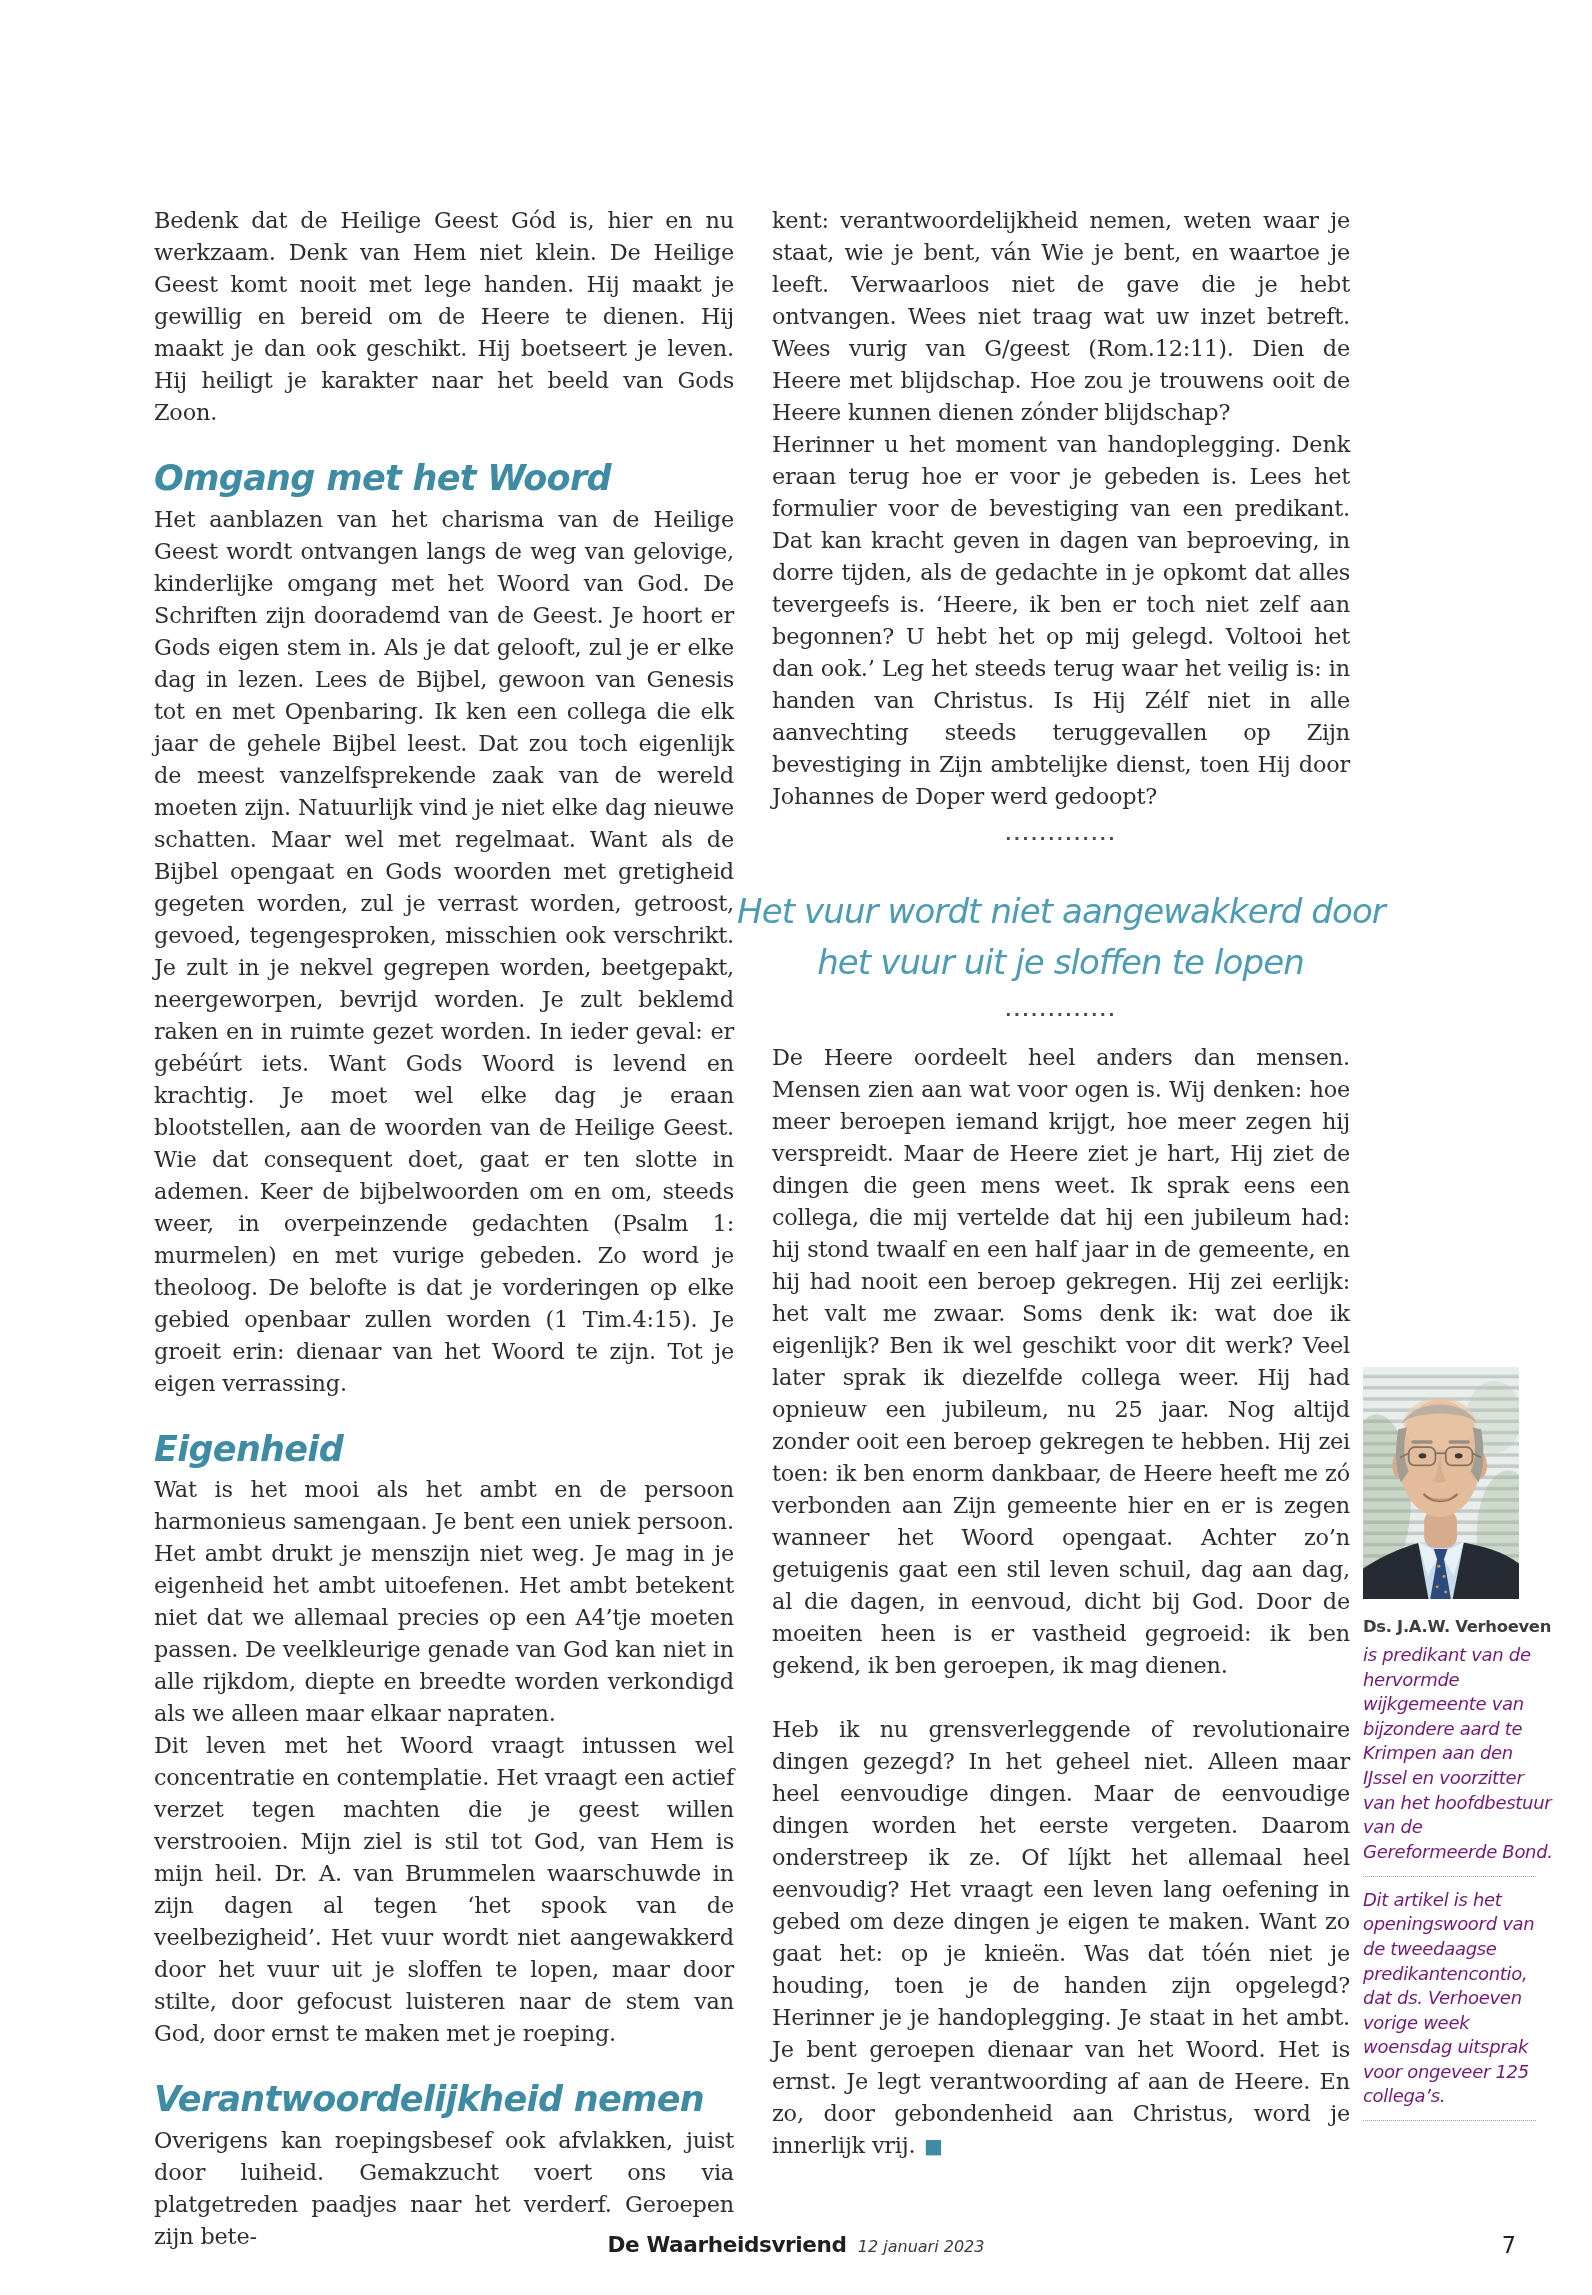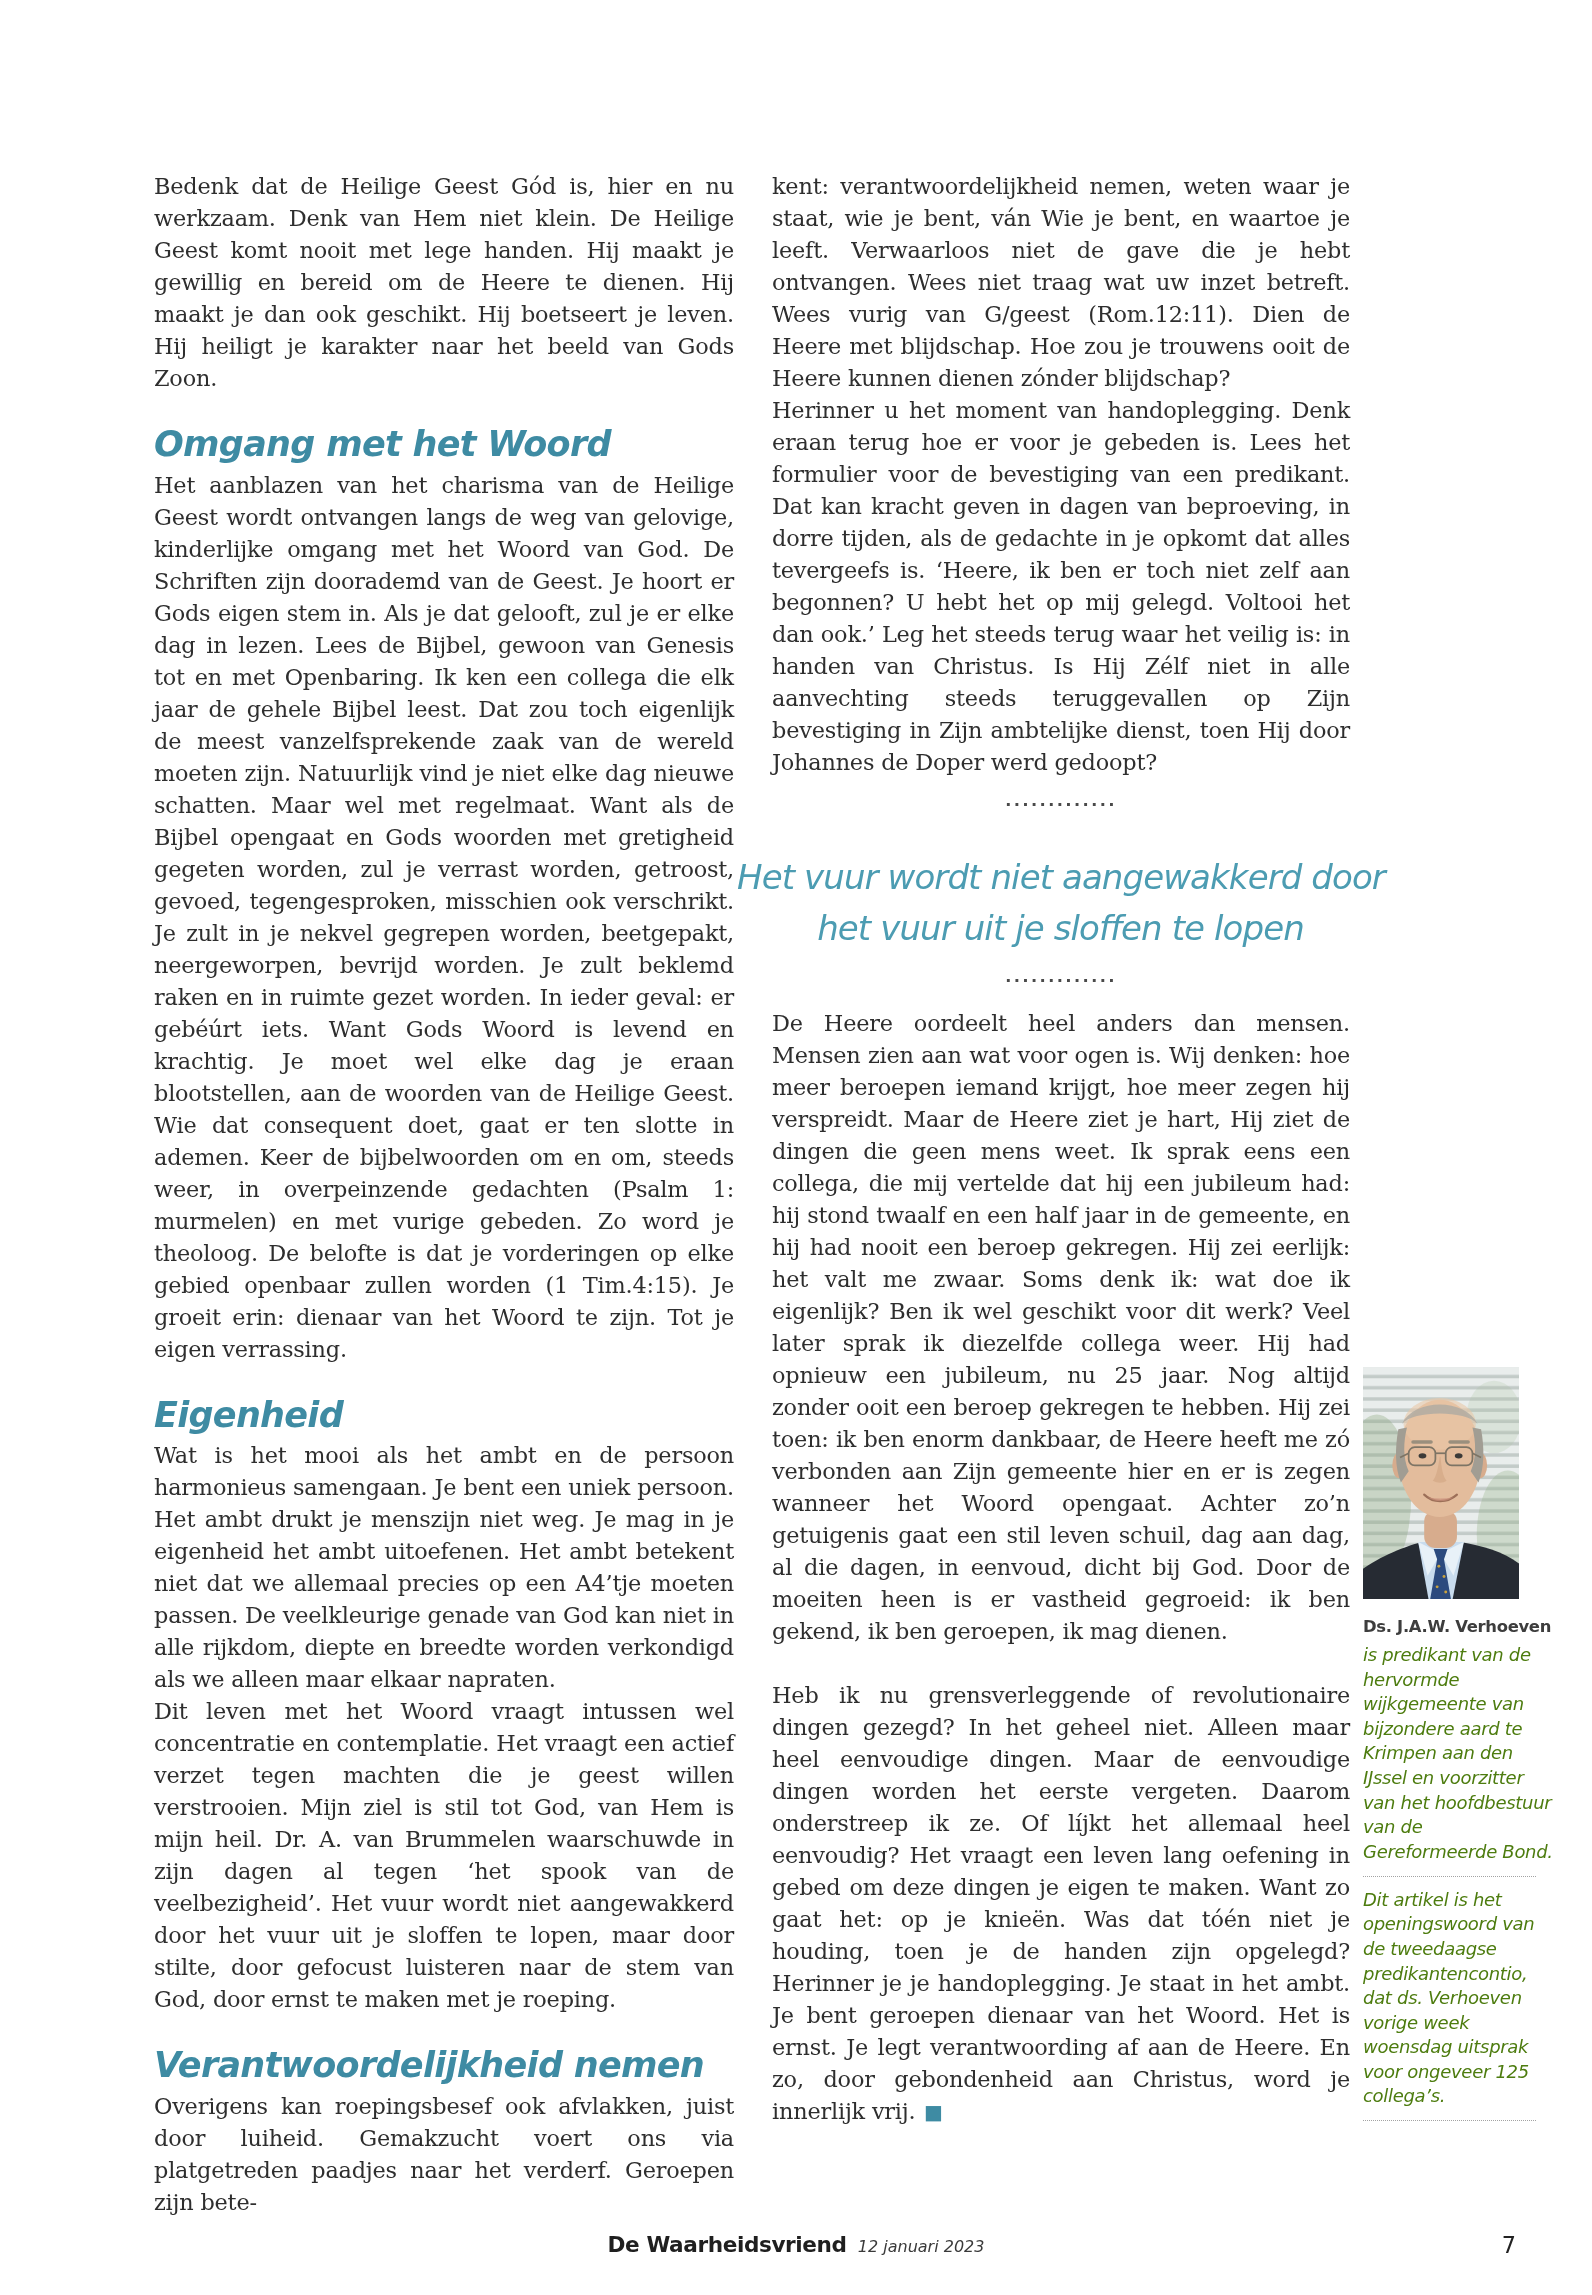--- a/index.html
+++ b/index.html
@@ -1,20 +1,20 @@
 <!DOCTYPE html>
 <html lang="nl" style="font-size:14px"><head>
 <meta charset="utf-8">
 <style>
   html,body{margin:0;padding:0;background:#ffffff;}
   .page{
     position:relative;width:1592px;height:2295px;background:#ffffff;overflow:hidden;
     font-family:"DejaVu Serif","Liberation Serif",serif;
   }
-  .col{position:absolute;top:170px;}
+  .col{position:absolute;top:204px;}
   .col-left{left:154px;width:580px;}
   .col-right{left:772px;width:578px;}
   p.body{
     margin:0;font-size:22.4px;line-height:32px;color:#2e2e2e;
     text-align:justify;letter-spacing:-0.2px;
   }
   p.body.gap-above{margin-top:32px;}
   h3.section-heading{
     margin:35px 0 8.6px 0;
     font-family:"DejaVu Sans","Liberation Sans",sans-serif;
@@ -40,21 +40,21 @@
   .sidebar{
     position:absolute;left:1363px;top:1367px;width:190px;
     font-family:"DejaVu Sans","Liberation Sans",sans-serif;
   }
   .photo{display:block;width:156px;height:232px;}
   .author-name{
     margin-top:17.3px;font-weight:bold;font-size:16.4px;line-height:22.4px;
     color:#3d3d3d;letter-spacing:-0.3px;
   }
   .author-bio,.author-note{
-    font-style:italic;font-size:18px;line-height:24.6px;color:#4d7c0f;letter-spacing:-0.3px;
+    font-style:italic;font-size:18px;line-height:24.6px;color:#701a75;letter-spacing:-0.3px;
   }
   .author-bio{margin-top:4.3px;}
   .sidebar-divider{border-top:1.7px dotted #a3a3a3;width:173px;margin:11.2px 0;}
   .footer{
     position:absolute;left:0;top:2232px;width:1592px;height:35px;
     font-family:"DejaVu Sans","Liberation Sans",sans-serif;
   }
   .footer-center{text-align:center;font-size:21.6px;color:#1f1f1f;}
   .footer .brand{font-weight:bold;letter-spacing:-0.4px;}
   .footer .date{font-style:italic;font-size:16px;color:#3a3a3a;margin-left:11.2px;}

